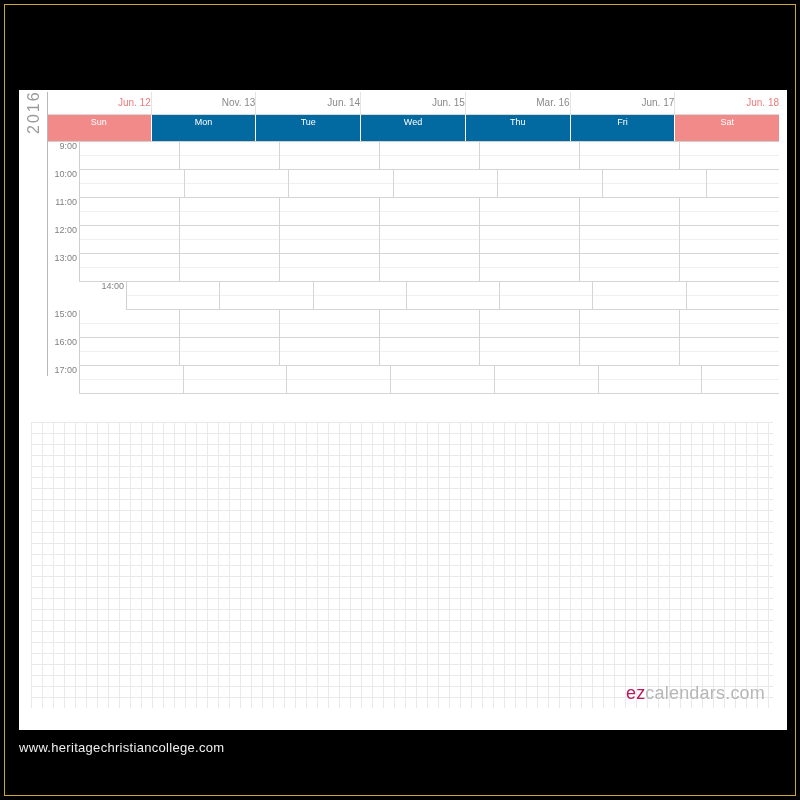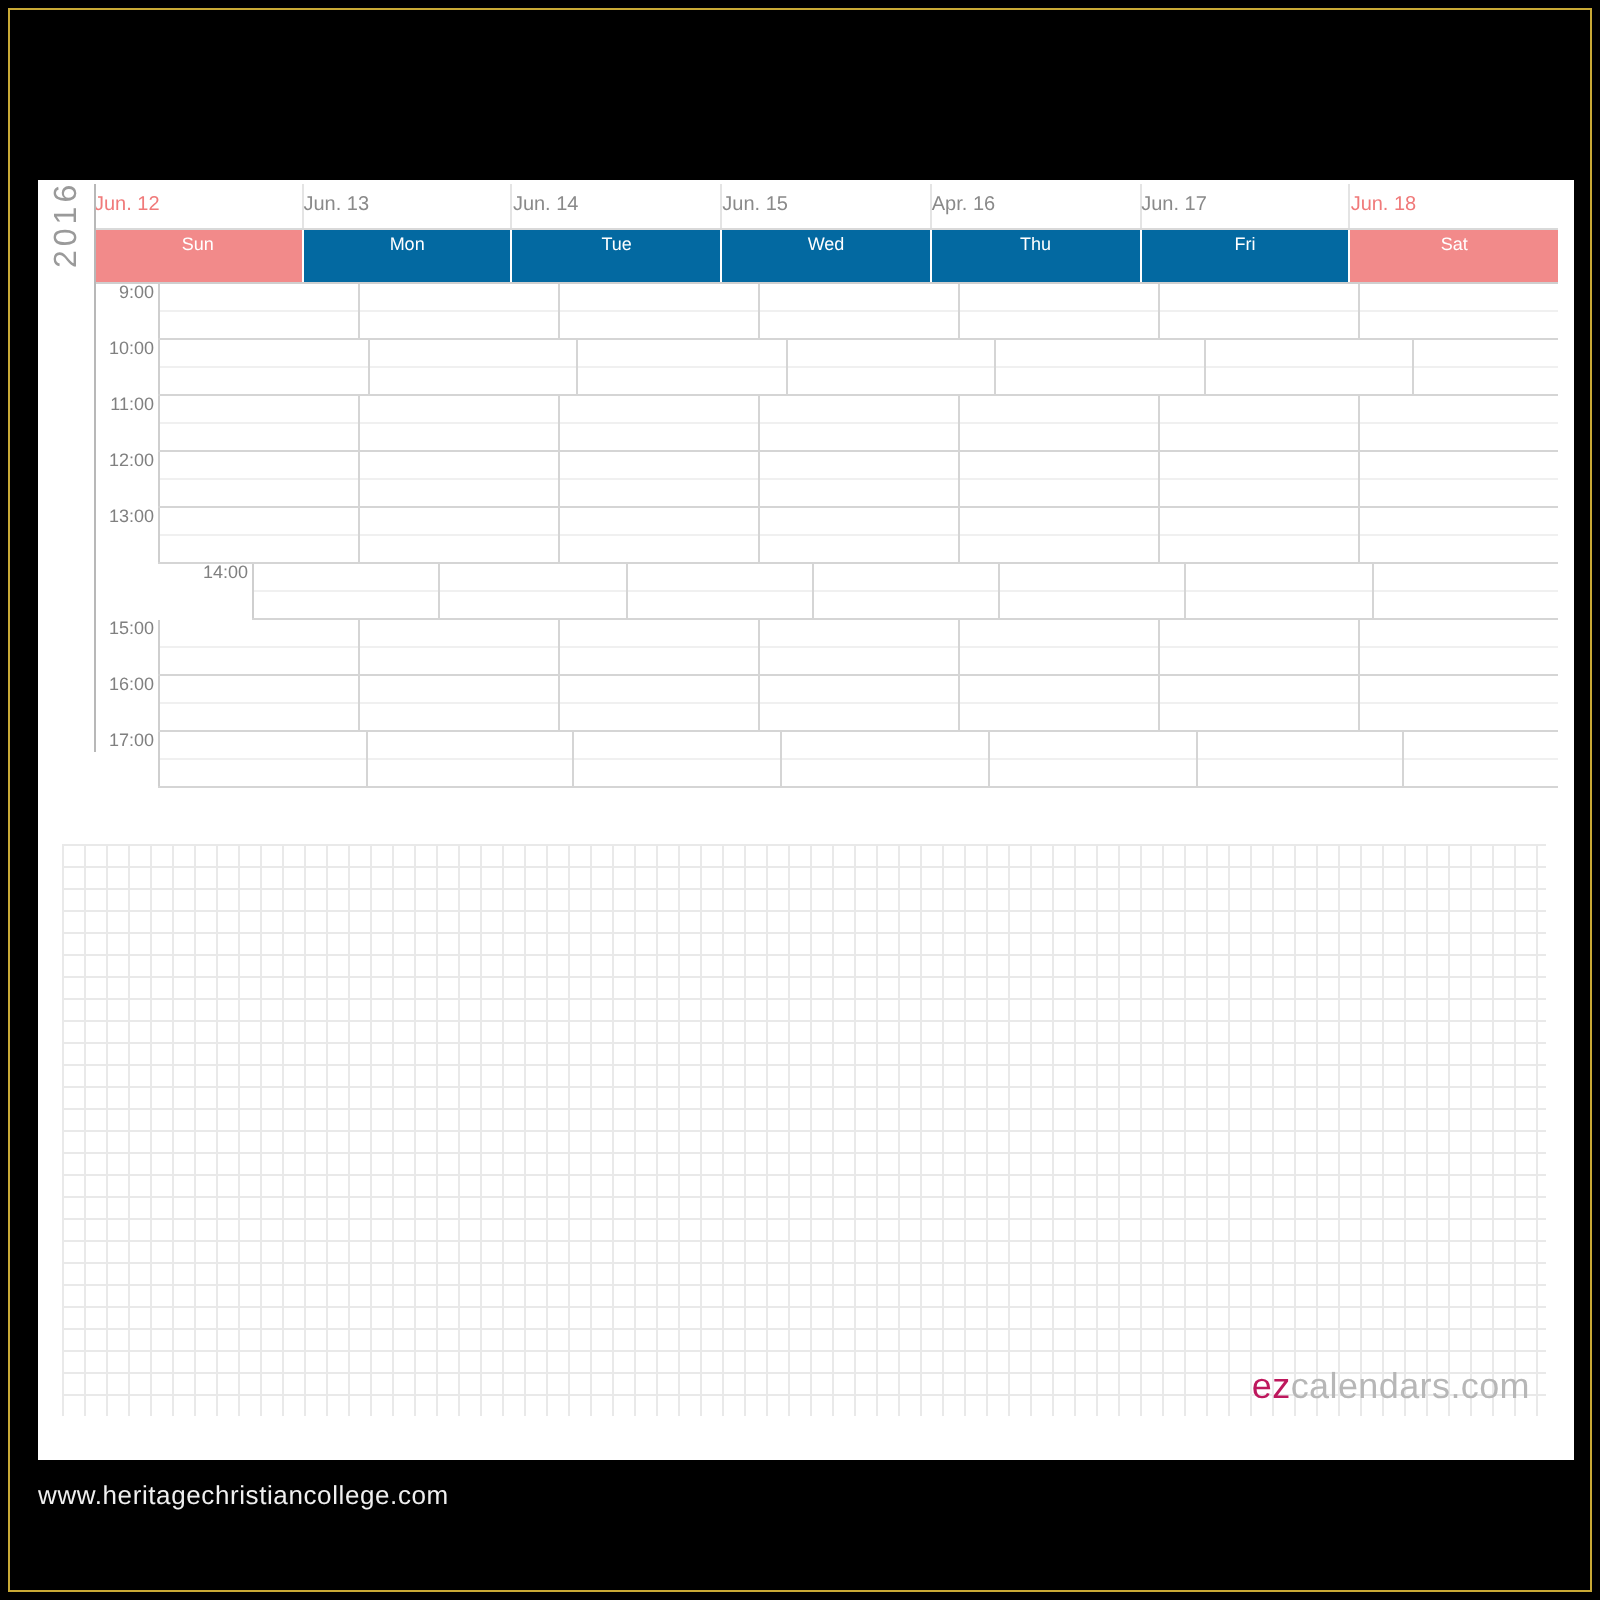--- a/index.html
+++ b/index.html
@@ -1,21 +1,21 @@
 <!DOCTYPE html>
 <html><head>
 <meta charset="utf-8">
 <style>
   html,body{margin:0;padding:0;width:800px;height:800px;background:#000;font-family:Arial,Helvetica,sans-serif;}
   .frame{position:absolute;left:4px;top:4px;width:790px;height:790px;border:1px solid #c9a935;}
   .page{position:absolute;left:14px;top:85px;width:768px;height:640px;background:#fff;}
   .year{position:absolute;left:6px;top:8px;width:20px;height:36px;font-size:16px;color:#9a9a9a;writing-mode:vertical-rl;transform:rotate(180deg);text-align:center;letter-spacing:2px;}
   .sched-wrap{position:absolute;left:28px;top:2px;width:732px;}
   .date-row{display:flex;height:22px;border-bottom:1px solid #d9d9d9;}
-  .date-cell{flex:1;text-align:left;font-size:10px;line-height:22px;color:#8a8a8a;border-left:1px solid #e4e4e4;}
+  .date-cell{flex:1;text-align:right;font-size:10px;line-height:22px;color:#8a8a8a;border-left:1px solid #e4e4e4;}
   .date-cell.first{border-left:none;}
   .date-cell.wkend{color:#f07a7a;}
   .day-row{display:flex;height:26px;}
   .day-cell{flex:1;text-align:center;font-size:9px;line-height:14px;color:#fff;background:#0369a1;border-left:1px solid #fff;}
   .day-cell.first{border-left:none;}
   .day-cell.wkend{background:#f28a8a;}
   .grid-row{display:flex;height:27px;border-bottom:1px solid #d5d5d5;}
   .grid-row .half{position:absolute;width:100%;height:13px;border-bottom:1px solid #f0f0f0;pointer-events:none;}
   .time-label{position:absolute;left:-26px;width:24px;text-align:right;font-size:9px;color:#808080;top:-1px;}
   .grid-cell{flex:1;border-left:1px solid #d5d5d5;position:relative;}
@@ -36,24 +36,24 @@
 <body>
 
 <div class="frame">
   <div class="page">
 
     <div class="year">2016</div>
 
     <div class="sched-wrap">
       <div class="date-row" id="date-row">
           <div class="date-cell first wkend">Jun. 12</div>
-          <div class="date-cell">Jun. 13</div>
+          <div class="date-cell">Nov. 13</div>
           <div class="date-cell">Jun. 14</div>
           <div class="date-cell">Jun. 15</div>
-          <div class="date-cell">Apr. 16</div>
+          <div class="date-cell">Mar. 16</div>
           <div class="date-cell">Jun. 17</div>
           <div class="date-cell wkend">Jun. 18</div>
         </div>
       <div class="day-row" id="day-row">
           <div class="day-cell first wkend">Sun</div>
           <div class="day-cell">Mon</div>
           <div class="day-cell">Tue</div>
           <div class="day-cell">Wed</div>
           <div class="day-cell">Thu</div>
           <div class="day-cell">Fri</div>

